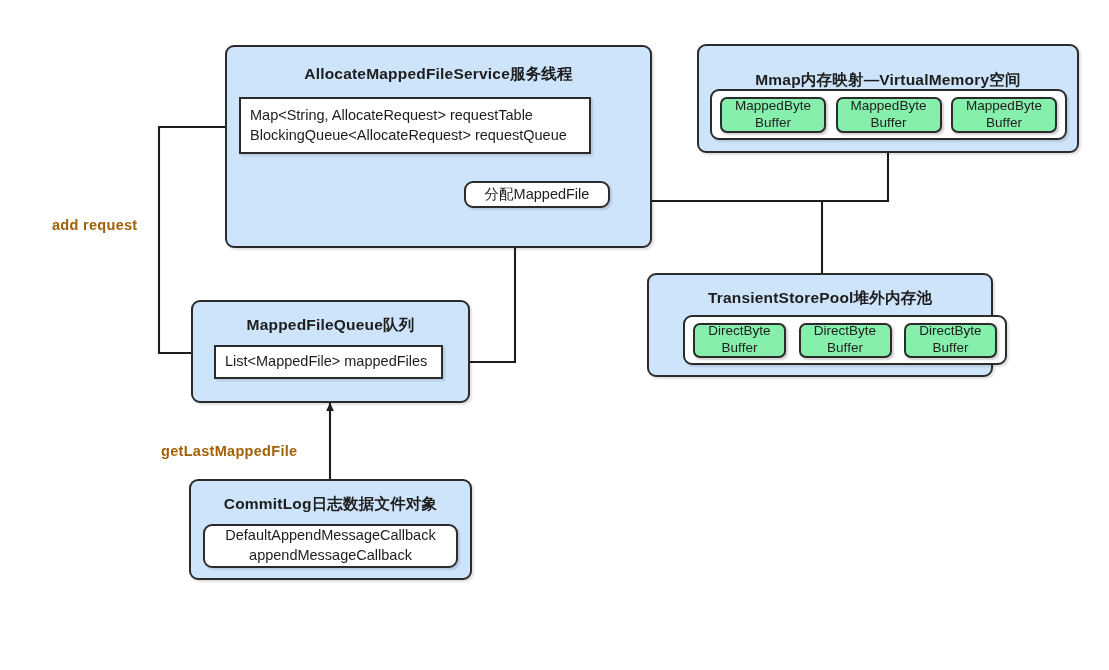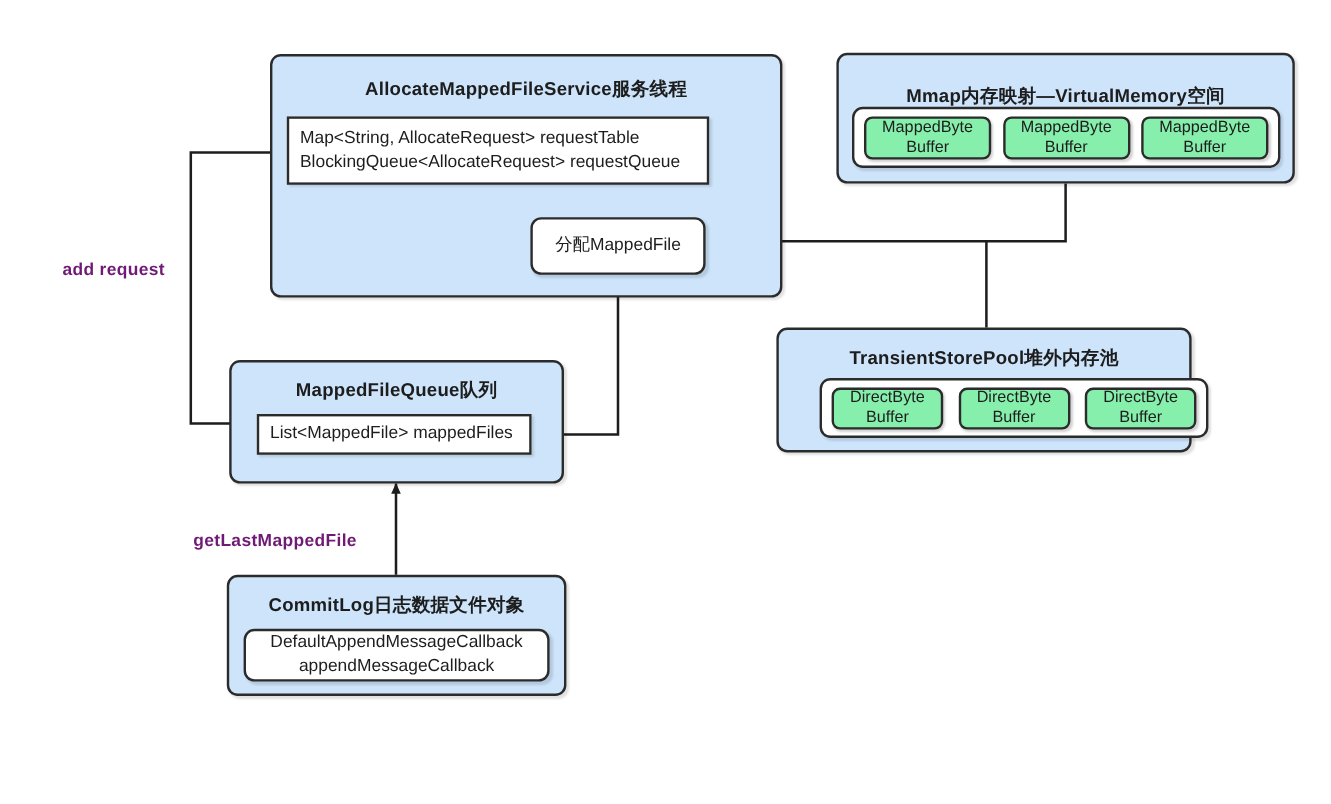--- a/index.html
+++ b/index.html
@@ -88,21 +88,21 @@
     display: flex;
     flex-direction: column;
     align-items: center;
     justify-content: center;
     box-shadow: 1.5px 1.5px 2px rgba(0,0,0,0.18);
   }
   .edge-label {
     position: absolute;
     font-size: 14.5px;
     font-weight: bold;
-    color: #701a75;
+    color: #a16207;
     white-space: nowrap;
     letter-spacing: 0.3px;
   }
   .caption {
     position: absolute;
     font-size: 15px;
     font-weight: bold;
     color: #1d1d1d;
     white-space: nowrap;
     text-align: center;
@@ -136,21 +136,21 @@
 
   <div class="node" style="left:225px; top:45px; width:427px; height:203px;">
     <div class="node-title" style="margin-top:17px;">AllocateMappedFileService服务线程</div>
   </div>
 
   <div class="inner-box" style="left:239px; top:97px; width:352px; height:57px;">
     <div class="inner-line left">Map&lt;String, AllocateRequest&gt; requestTable</div>
     <div class="inner-line left">BlockingQueue&lt;AllocateRequest&gt; requestQueue</div>
   </div>
 
-  <div class="inner-box rounded" style="left:442px; top:181px; width:146px; height:48px;">
+  <div class="inner-box rounded" style="left:464px; top:181px; width:146px; height:27px;">
     <div class="inner-line">分配MappedFile</div>
   </div>
 
   <div class="node" style="left:697px; top:44px; width:382px; height:109px;">
     <div class="node-title" style="margin-top:24px;">Mmap内存映射—VirtualMemory空间</div>
   </div>
 
   <div class="pool-shell" style="left:710px; top:89px; width:357px; height:51px; padding:0 8px;">
     <div class="buf" style="width:106px; height:36px;">
       <span>MappedByte</span>

